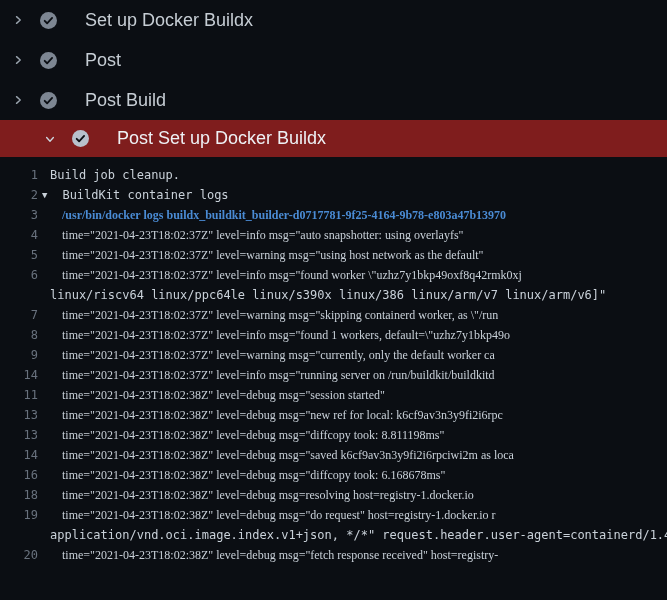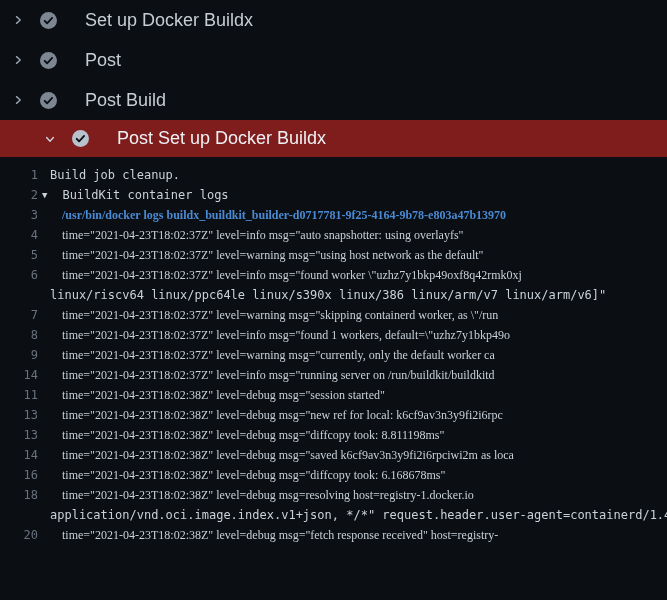--- a/index.html
+++ b/index.html
@@ -183,20 +183,25 @@
       <div class="lrow entry">
     <span class="lnum">16</span>
     
     <span class="ltext">time="2021-04-23T18:02:38Z" level=debug msg="diffcopy took: 6.168678ms"</span>
   </div>
       <div class="lrow entry">
     <span class="lnum">18</span>
     
     <span class="ltext">time="2021-04-23T18:02:38Z" level=debug msg=resolving host=registry-1.docker.io</span>
   </div>
+      <div class="lrow entry">
+    <span class="lnum">19</span>
+    
+    <span class="ltext">time="2021-04-23T18:02:38Z" level=debug msg="do request" host=registry-1.docker.io r</span>
+  </div>
       <div class="lrow cont">
     <span class="lnum"></span>
     
     <span class="ltext">application/vnd.oci.image.index.v1+json, */*" request.header.user-agent=containerd/1.4</span>
   </div>
       <div class="lrow entry">
     <span class="lnum">20</span>
     
     <span class="ltext">time="2021-04-23T18:02:38Z" level=debug msg="fetch response received" host=registry-</span>
   </div>

